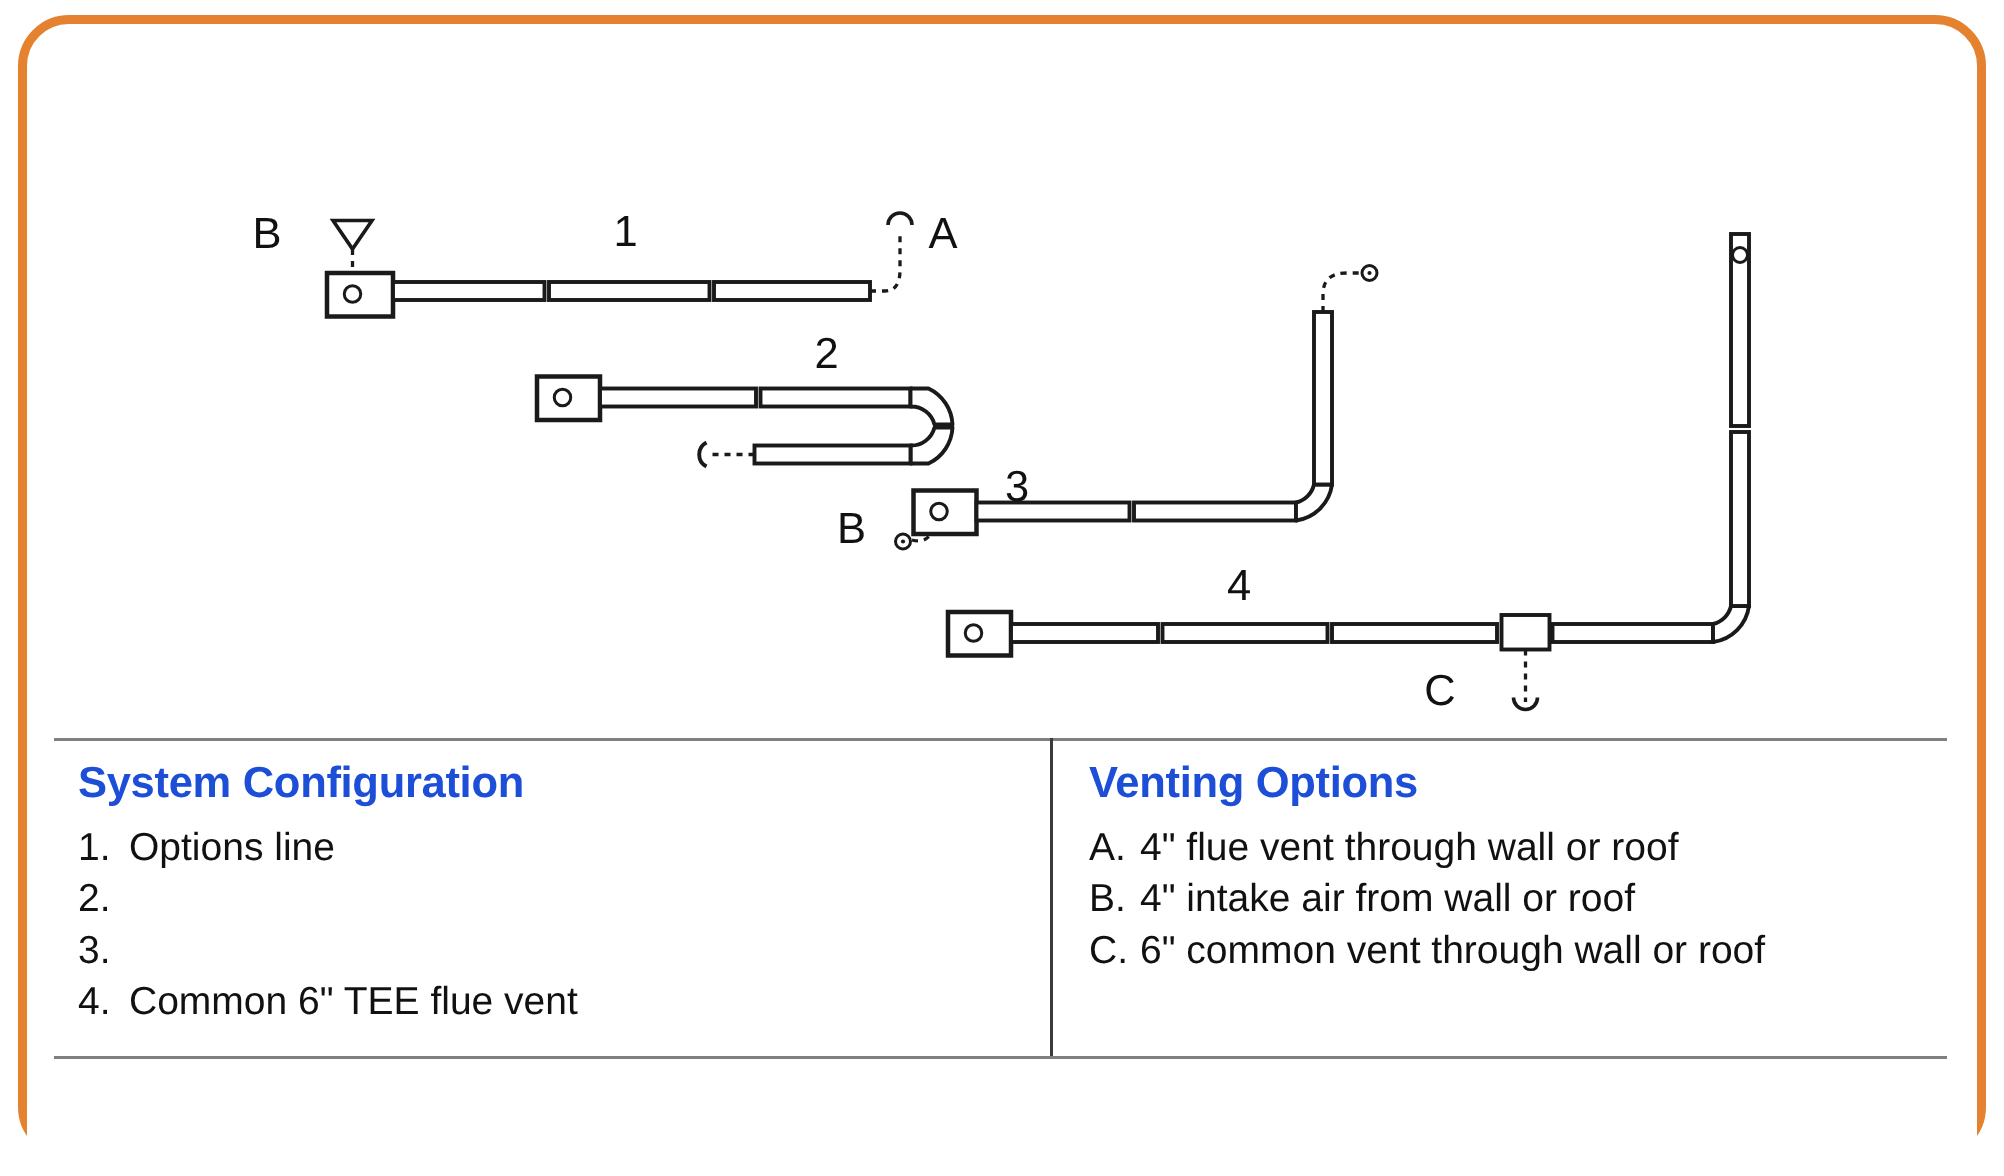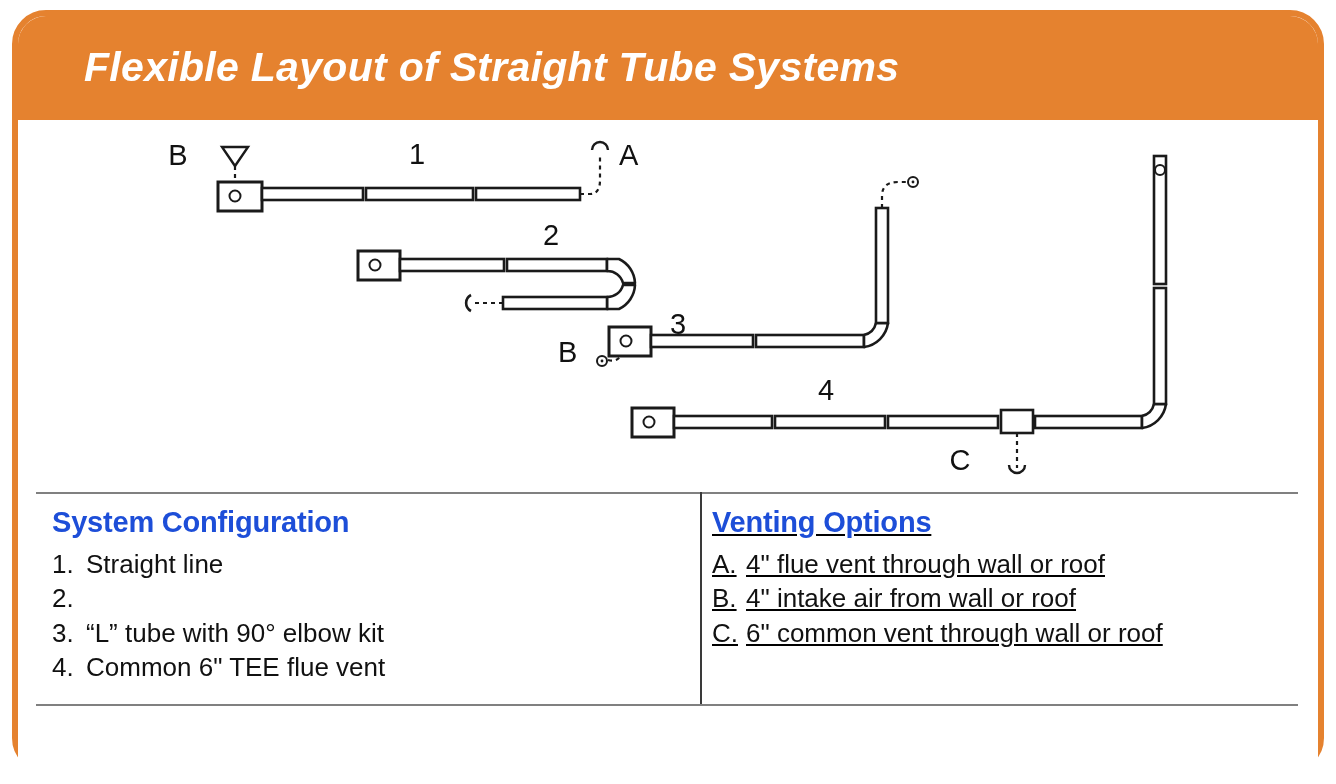--- a/index.html
+++ b/index.html
@@ -20,39 +20,36 @@
   .diagram-wrap{position:absolute;left:0;top:0;width:1300px;height:372px;}
   .diagram-wrap svg{display:block;}
 
   .legend{position:absolute;left:18px;top:372px;width:1262px;height:226px;}
   .legend-rule-top{position:absolute;left:0;top:0;width:100%;height:2px;background:#808080;}
   .legend-rule-bottom{position:absolute;left:0;top:212px;width:100%;height:2px;background:#808080;}
   .legend-divider{position:absolute;left:664px;top:0;width:2px;height:214px;background:#3a3a3a;}
 
   .legend-col{position:absolute;top:14px;}
   .legend-col.left{left:16px;width:640px;}
-  .legend-col.right{left:676px;width:560px;text-decoration:underline;}
+  .legend-col.right{left:690px;width:560px;}
   .legend-heading{font-size:29px;font-weight:bold;color:#1d4ed8;margin:0 0 8px 0;letter-spacing:-.2px;}
   .legend-list{list-style:none;margin:0;padding:0;}
   .legend-item{font-size:26px;color:#111;line-height:1.32;white-space:nowrap;display:flex;}
   .legend-key{display:inline-block;min-width:34px;}
   .legend-text{display:inline-block;}
 
   .svg-label{font-family:"Liberation Sans",sans-serif;font-size:29px;fill:#111;}
   .svg-num{font-family:"Liberation Sans",sans-serif;font-size:29px;fill:#111;}
 </style>
 </head>
 <body>
 
 <div id="page">
   <div class="card">
 
-    <div class="header">
-      <div class="header-title">Flexible Layout of Straight Tube Systems</div>
-    </div>
 
     <div class="body-area">
 
       <div class="diagram-wrap">
         <svg width="1300" height="372" viewBox="0 0 1300 372" xmlns="http://www.w3.org/2000/svg">
 
           <defs>
             <g id="dot-term">
               <circle cx="0" cy="0" r="5" fill="#fff" stroke="#1a1a1a" stroke-width="2"></circle>
               <circle cx="0" cy="0" r="1.4" fill="#1a1a1a"></circle>
@@ -194,28 +191,27 @@
       <div class="legend">
         <div class="legend-rule-top"></div>
         <div class="legend-divider"></div>
         <div class="legend-rule-bottom"></div>
 
         <div class="legend-col left">
           <div class="legend-heading">System Configuration</div>
           <ul class="legend-list">
             <li class="legend-item">
               <span class="legend-key">1.</span>
-              <span class="legend-text">Straight line</span>
+              <span class="legend-text">Options line</span>
             </li>
             <li class="legend-item">
               <span class="legend-key">2.</span>
             </li>
             <li class="legend-item">
               <span class="legend-key">3.</span>
-              <span class="legend-text">“L” tube with 90° elbow kit</span>
             </li>
             <li class="legend-item">
               <span class="legend-key">4.</span>
               <span class="legend-text">Common 6" TEE flue vent</span>
             </li>
           </ul>
         </div>
 
         <div class="legend-col right">
           <div class="legend-heading">Venting Options</div>

